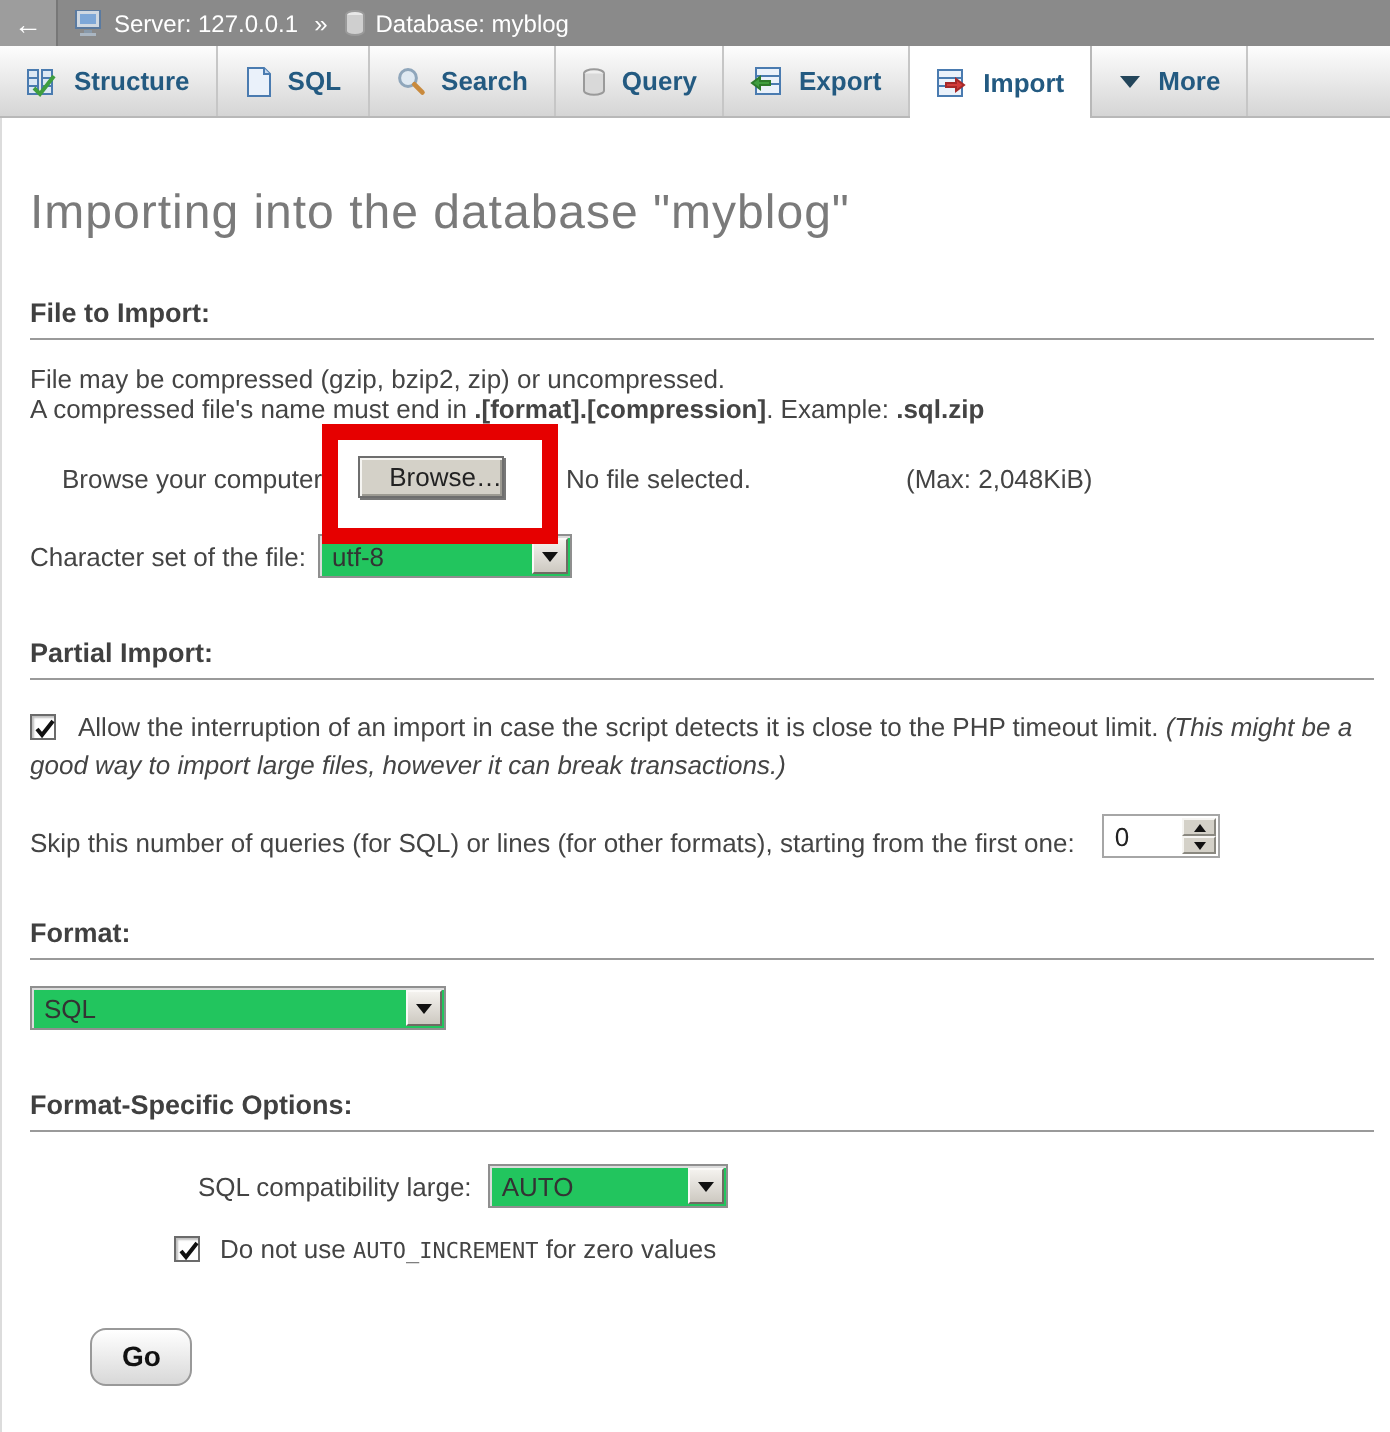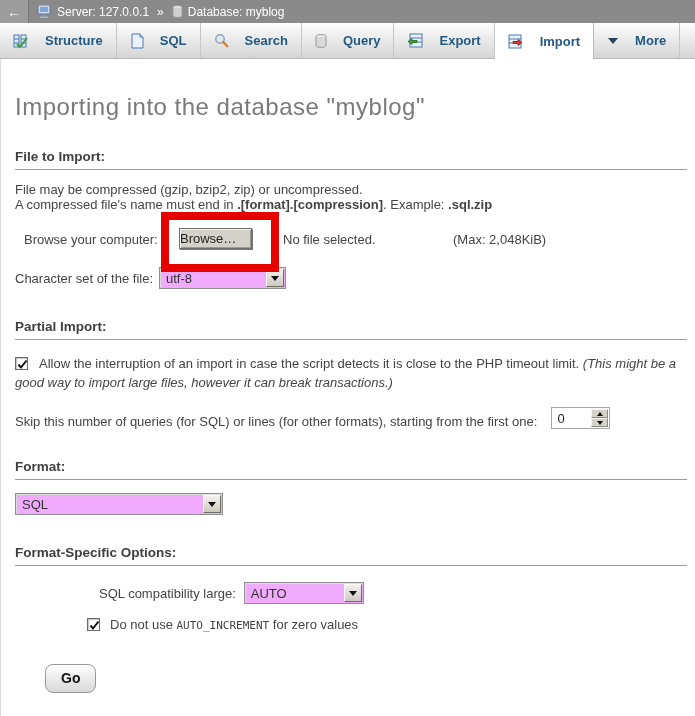--- a/index.html
+++ b/index.html
@@ -12,52 +12,52 @@
   .backbtn { width:29px; height:23px; background:#9d9d9d; border-right:1px solid #777;
     display:flex; align-items:center; justify-content:center; color:#fff; font-size:14px; cursor:pointer; }
   .crumb { display:flex; align-items:center; gap:5px; margin-left:8px; }
   .crumb .ic { display:inline-flex; }
   .crumb a { color:#fff; text-decoration:none; }
   .crumb .sep { margin:0 3px; }
 
   
   .tabbar { display:flex; height:36px; background:linear-gradient(#fdfdfd,#d5d5d5);
     border-bottom:1px solid #b8b8b8; align-items:stretch; }
-  .tab { display:flex; align-items:center; justify-content:center; gap:16px; padding:0 13px;
+  .tab { display:flex; align-items:center; justify-content:center; gap:8px; padding:0 13px;
     border-right:1px solid #c6c6c6; color:#235a81; font-weight:bold; font-size:13px; cursor:pointer; white-space:nowrap; }
   .tab.active { background:#fff; margin-bottom:-1px; border-right:1px solid #b8b8b8; }
   .tab .ic { display:inline-flex; }
 
   
   .content { padding:0 6px 0 14px; border-left:1px solid #dcdcdc; min-height:657px; }
   h1.title { font-size:24px; font-weight:normal; color:#7a7a7a; padding-top:34px; letter-spacing:0.5px; }
 
   .sect-head { font-weight:bold; font-size:13.5px; color:#404040; padding-bottom:5px;
     border-bottom:1px solid #9a9a9a; margin-right:2px; }
   .mt1 { margin-top:28px; }
   .mt2 { margin-top:30px; }
 
   .para { margin-top:12px; line-height:15px; }
   .b { font-weight:bold; }
   .i { font-style:italic; }
   .mono { font-family:"DejaVu Sans Mono","Liberation Mono",monospace; font-size:11px; }
   .browse-row { position:relative; margin-top:16px; height:22px; }
-  .browse-label { position:absolute; left:9px; top:4px; }
+  .browse-label { position:absolute; left:16px; top:4px; }
   .win-btn { position:absolute; left:164px; top:0; width:73px; height:21px;
     background:#d4d1c8; border:1px solid #6e6e6e;
     box-shadow:inset 1px 1px 0 #f6f5f2, inset -1px -1px 0 #9c9a92, 1px 1px 0 #777;
-    font-size:13px; color:#222; text-align:left; line-height:19px; cursor:pointer; }
+    font-size:13px; color:#222; text-align:right; line-height:19px; cursor:pointer; }
   .nofile { position:absolute; left:268px; top:4px; }
   .maxsize { position:absolute; left:438px; top:4px; }
 
   .annotation-rect { position:absolute; left:146px; top:-16px; width:118px; height:60px;
     border:8px solid #e60000; z-index:5; pointer-events:none; }
 
   
-  .win-select { display:inline-flex; align-items:stretch; height:22px; background:#f0abfc;
+  .win-select { display:inline-flex; align-items:stretch; height:22px; background:#22c55e;
     border:1px solid #8f8f8f; box-shadow:inset 1px 1px 0 #dcdcdc; cursor:pointer;gap:12px; }
   .win-select .val { flex:1; display:flex; align-items:center; padding:0 6px; font-size:13px; color:#333; }
   .win-select .arrow-btn { width:18px; margin:1px; background:linear-gradient(#f4f2ee,#cdc9c1);
     border:1px solid; border-color:#fbfaf8 #6f6b63 #6f6b63 #fbfaf8; display:flex; align-items:center; justify-content:center; }
   .tri-down { width:0; height:0; border-left:4px solid transparent; border-right:4px solid transparent; border-top:5px solid #111; }
 
   .charset-row { margin-top:17px; display:flex; align-items:center; }
   .charset-row .win-select { width:127px; margin-left:6px; }
 
   

